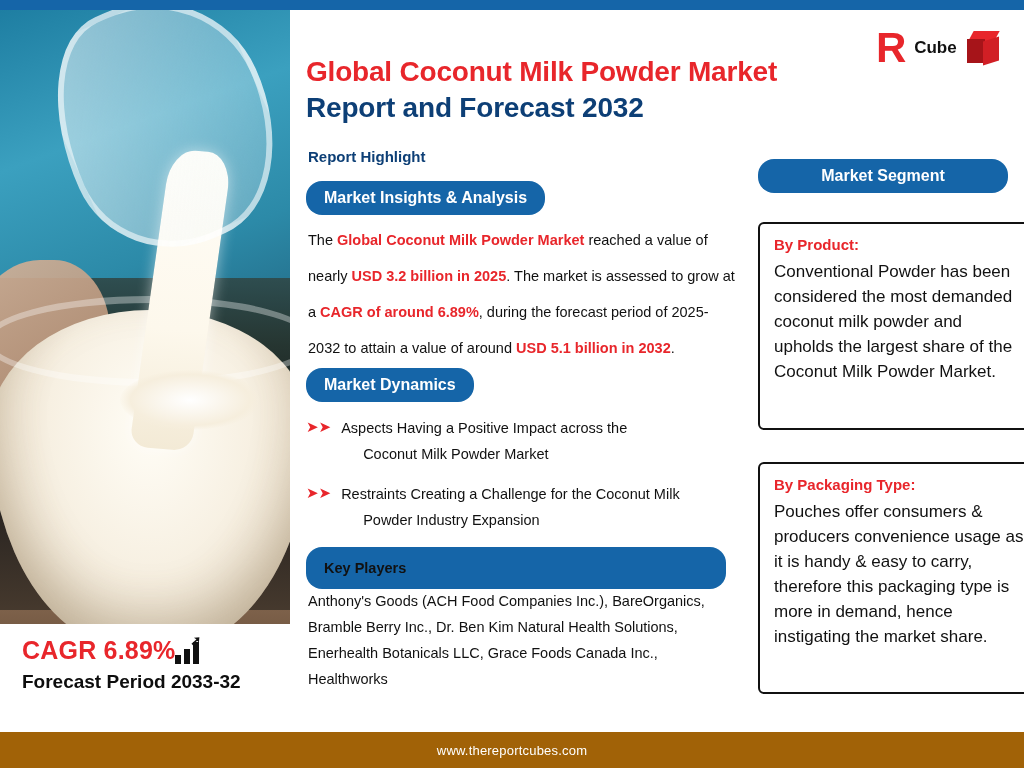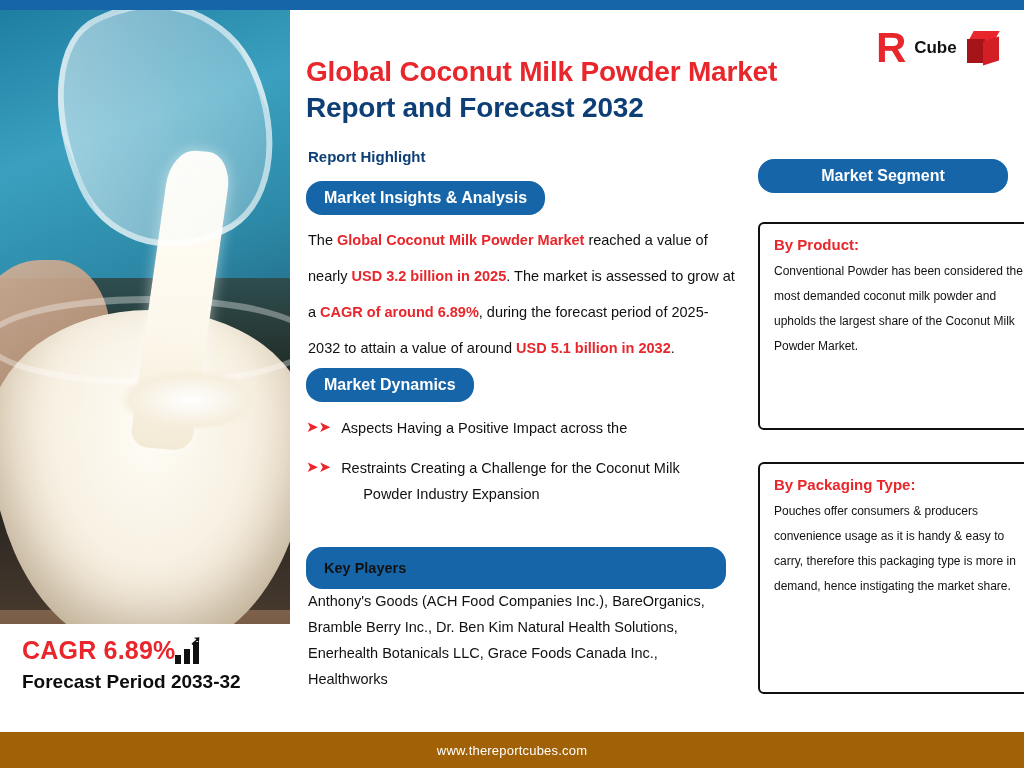--- a/index.html
+++ b/index.html
@@ -169,21 +169,21 @@
   }
   
   .card {
     position:absolute; left:758px; width:282px;
     border:2px solid #111; border-radius:6px;
     background:#fff; padding:12px 14px;
   }
   .card.product { top:222px; height:208px; }
   .card.packaging { top:462px; height:232px; }
   .card .ch { color:#e8262b; font-size:15px; font-weight:bold; margin-bottom:6px; }
-  .card .cb { color:#111; font-size:12px; line-height:25px; }
+  .card .cb { color:#111; font-size:17px; line-height:25px; }
 </style>
 </head>
 <body>
 
 <div class="page">
 
   <div class="topbar"></div>
 
   <div class="photo">
     <div class="sky"></div>
@@ -230,20 +230,21 @@
   <div class="para">
     <span>The </span><b class="red">Global Coconut Milk Powder Market</b><span> reached a value of nearly </span><b class="red">USD 3.2 billion in 2025</b><span>. The market is assessed to grow at a </span><b class="red">CAGR of around 6.89%</b><span>, during the forecast period of 2025-2032 to attain a value of around </span><b class="red">USD 5.1 billion in 2032</b><span>.</span>
   </div>
 
   <div class="pill dynamics">Market Dynamics</div>
   <div class="dyn-list">
     <div class="dyn-item">
       <span class="mark">➤➤</span>
       <span class="txt">
         <span>Aspects Having a Positive Impact across the</span>
+        <span class="l2">Coconut Milk Powder Market</span>
       </span>
     </div>
     <div class="dyn-item">
       <span class="mark">➤➤</span>
       <span class="txt">
         <span>Restraints Creating a Challenge for the Coconut Milk</span>
         <span class="l2">Powder Industry Expansion</span>
       </span>
     </div>
   </div>

